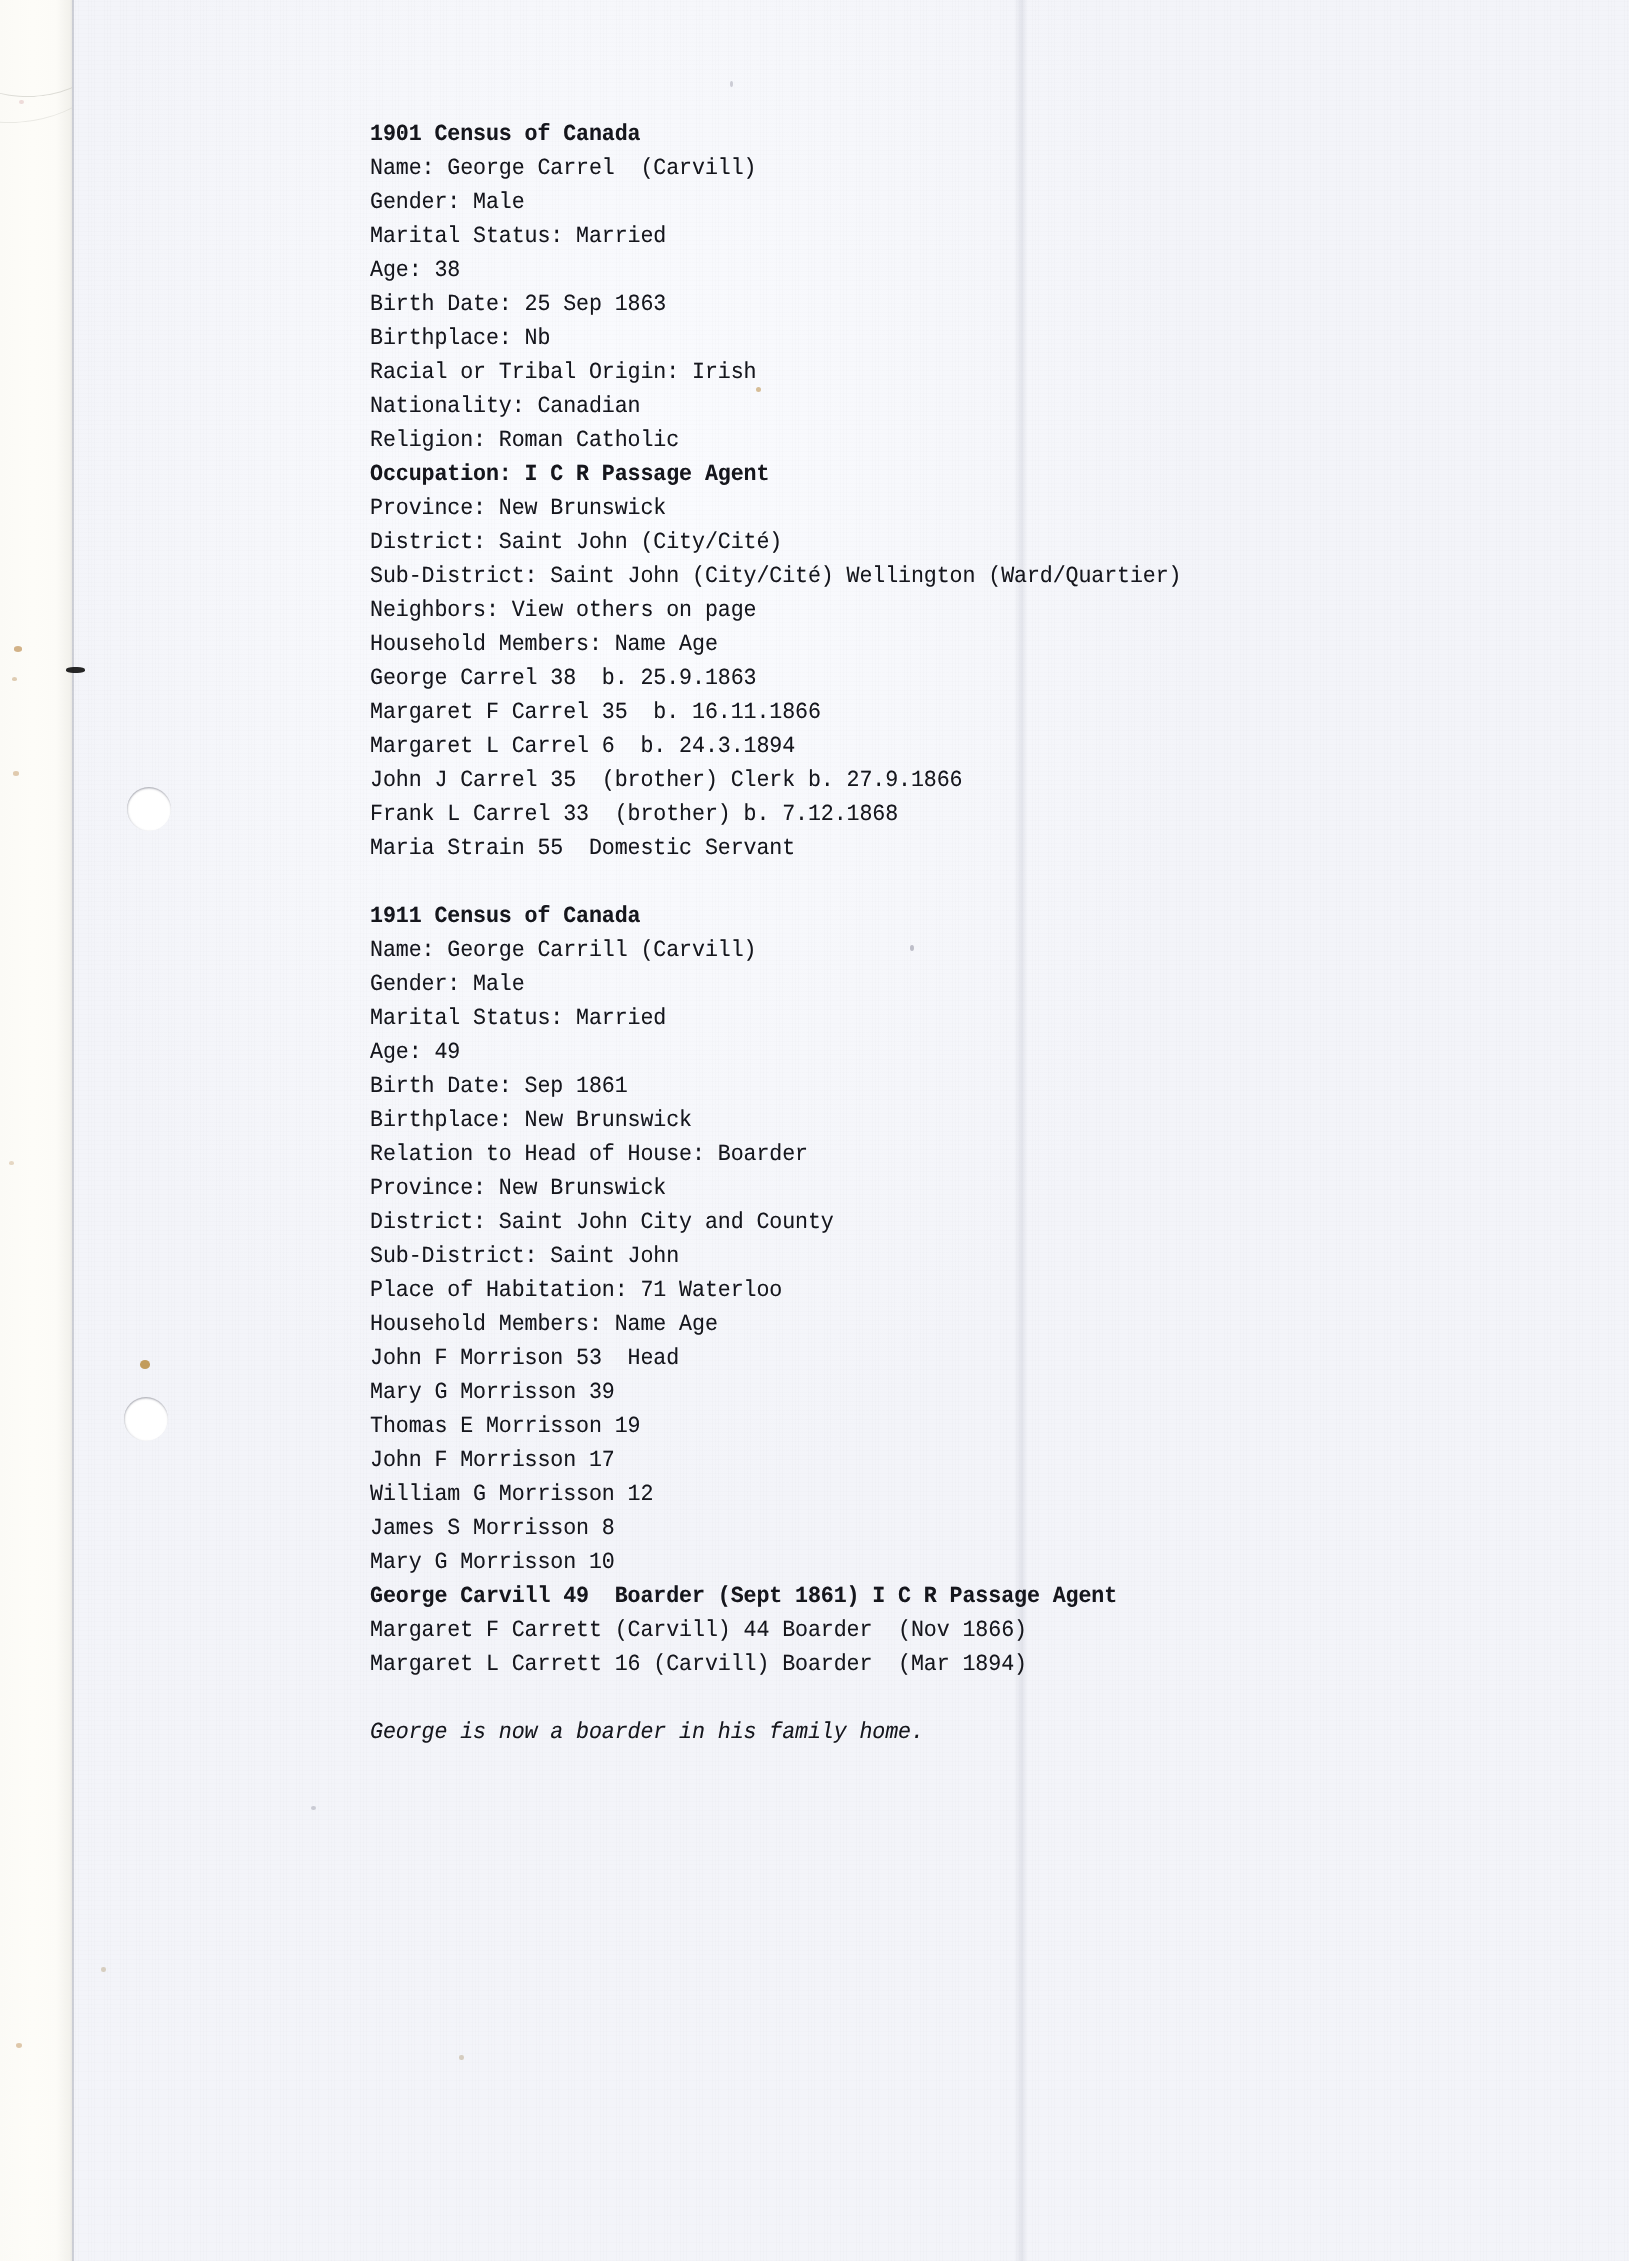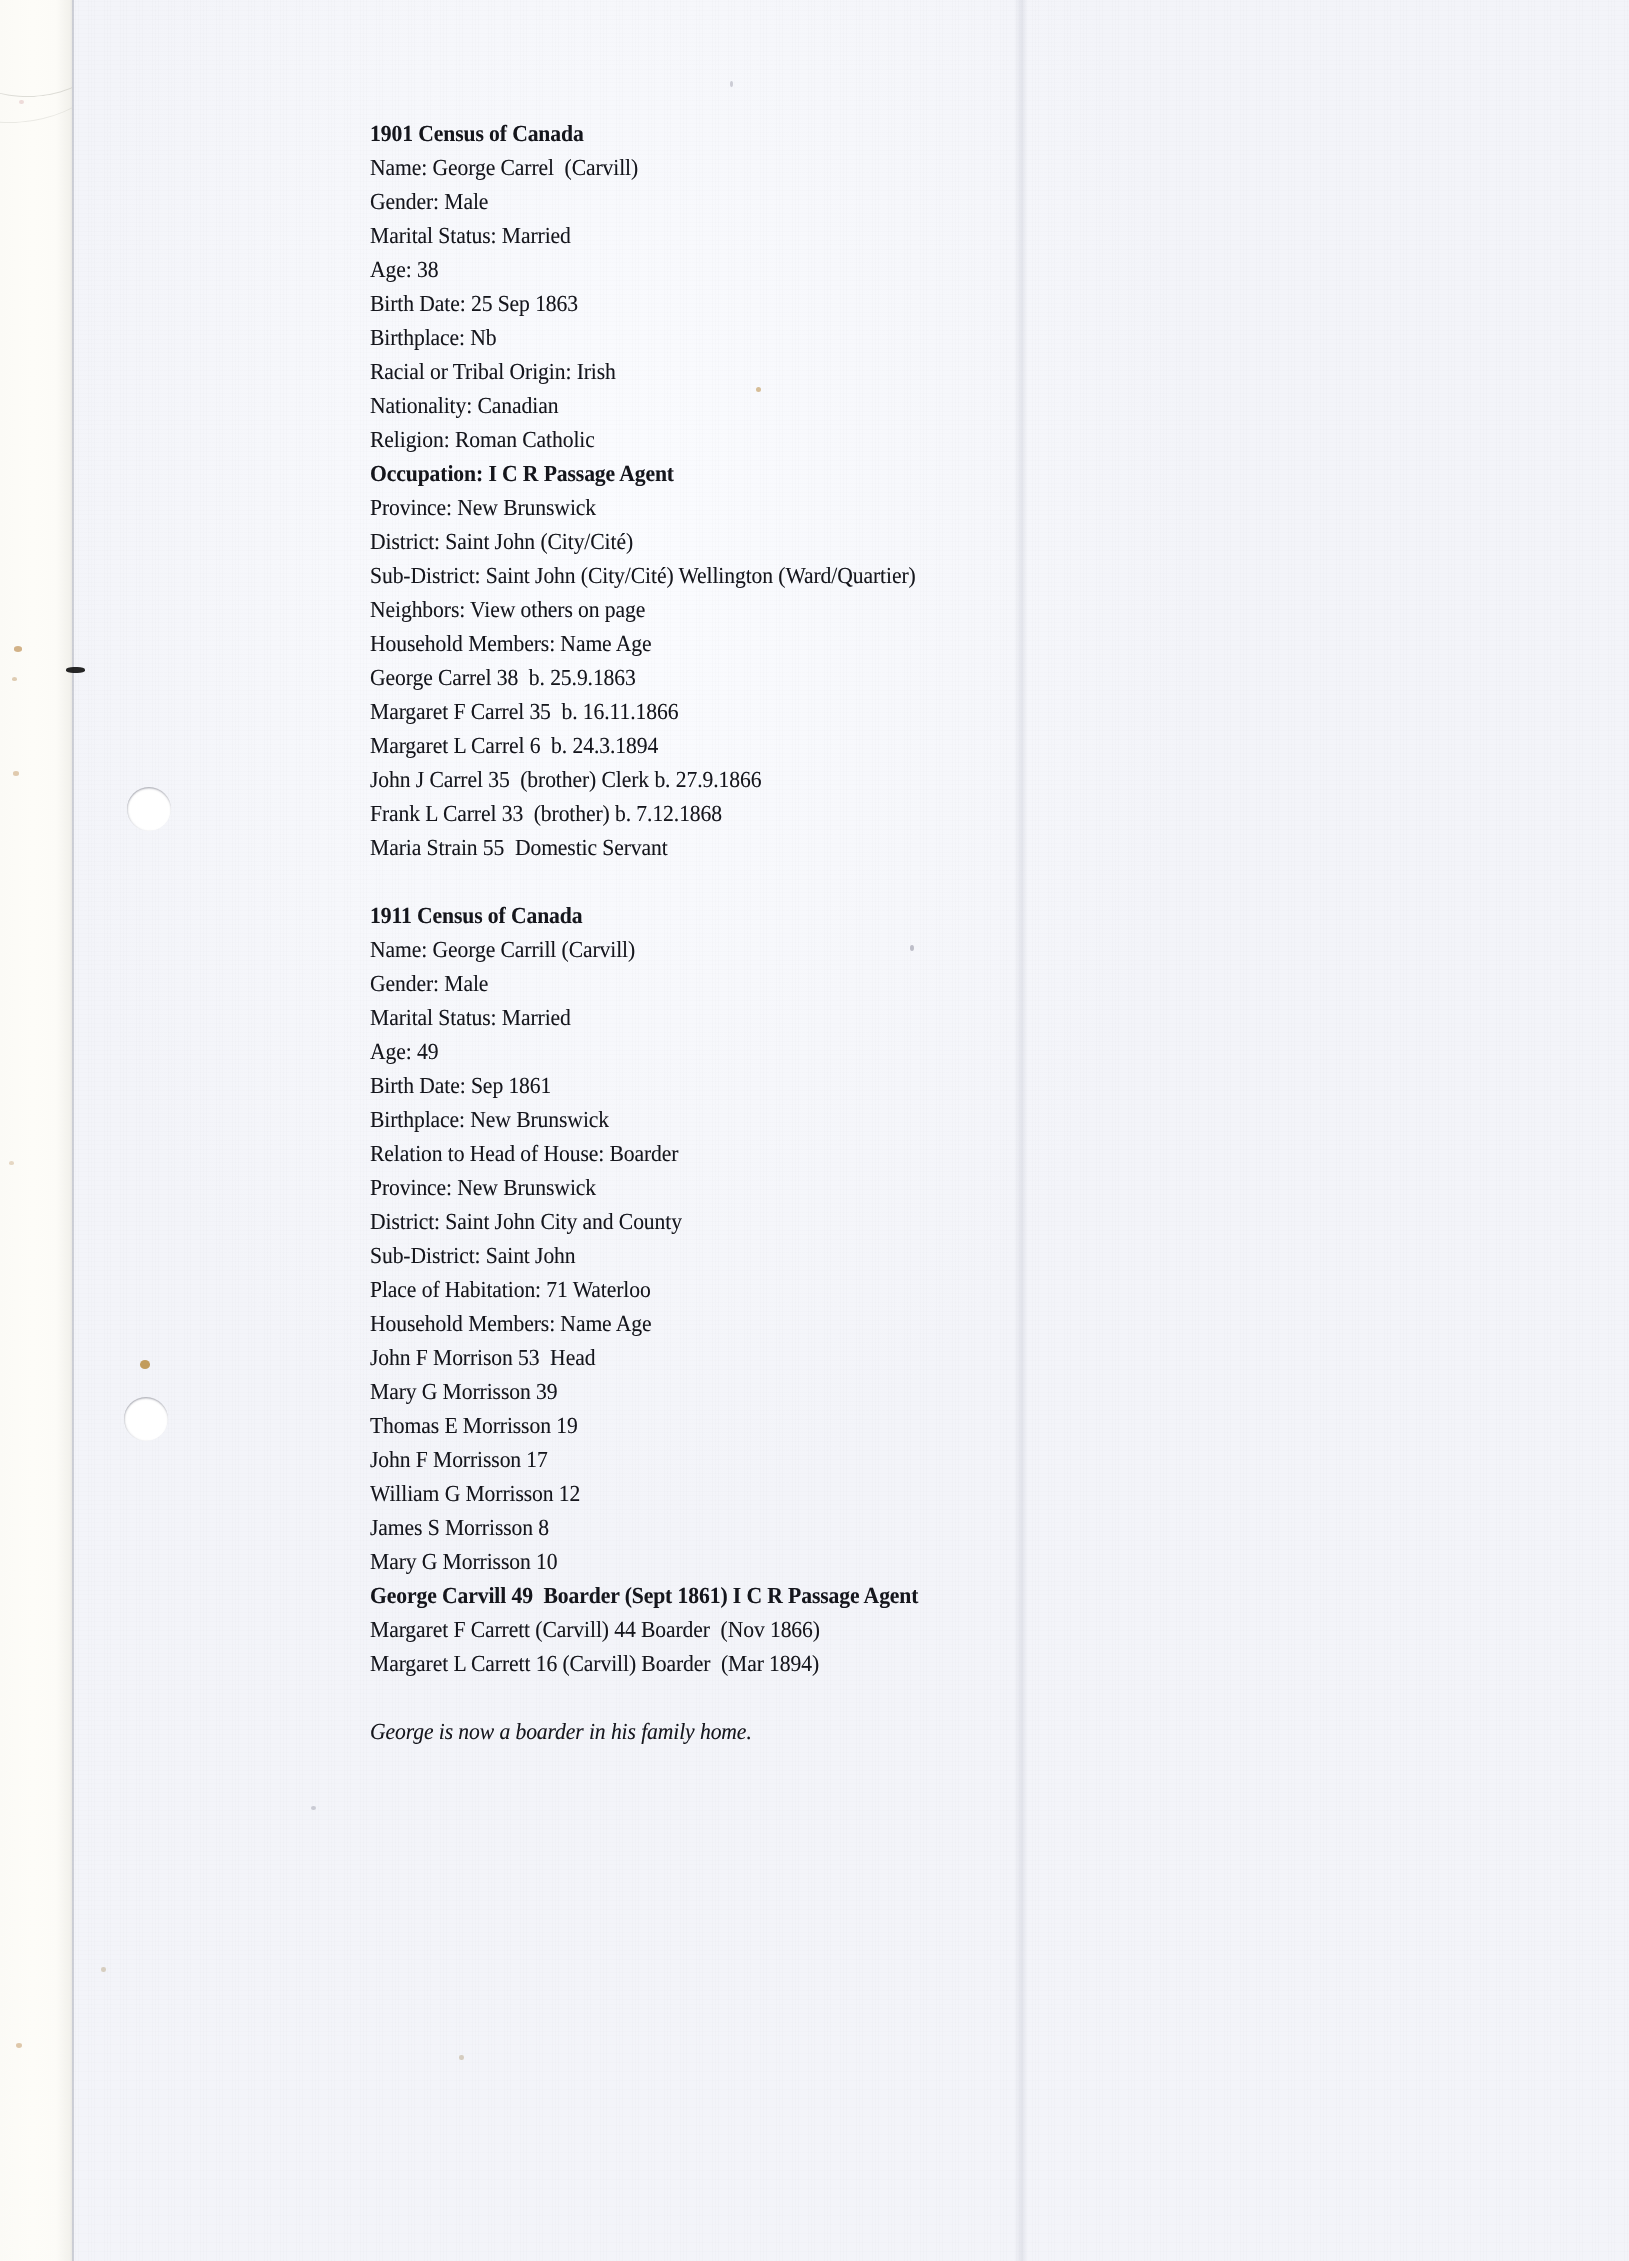--- a/index.html
+++ b/index.html
@@ -8,21 +8,21 @@
     padding: 0;
     background: #ffffff;
   }
 
   #page {
     position: relative;
     width: 1630px;
     height: 2261px;
     overflow: hidden;
     background: #fefdfb;
-    font-family: Liberation Serif, serif;
+    font-family: Liberation Mono, monospace;
   }
 
   
   .scanner-bed {
     position: absolute;
     left: 0;
     top: 0;
     width: 72px;
     height: 2261px;
     background:

